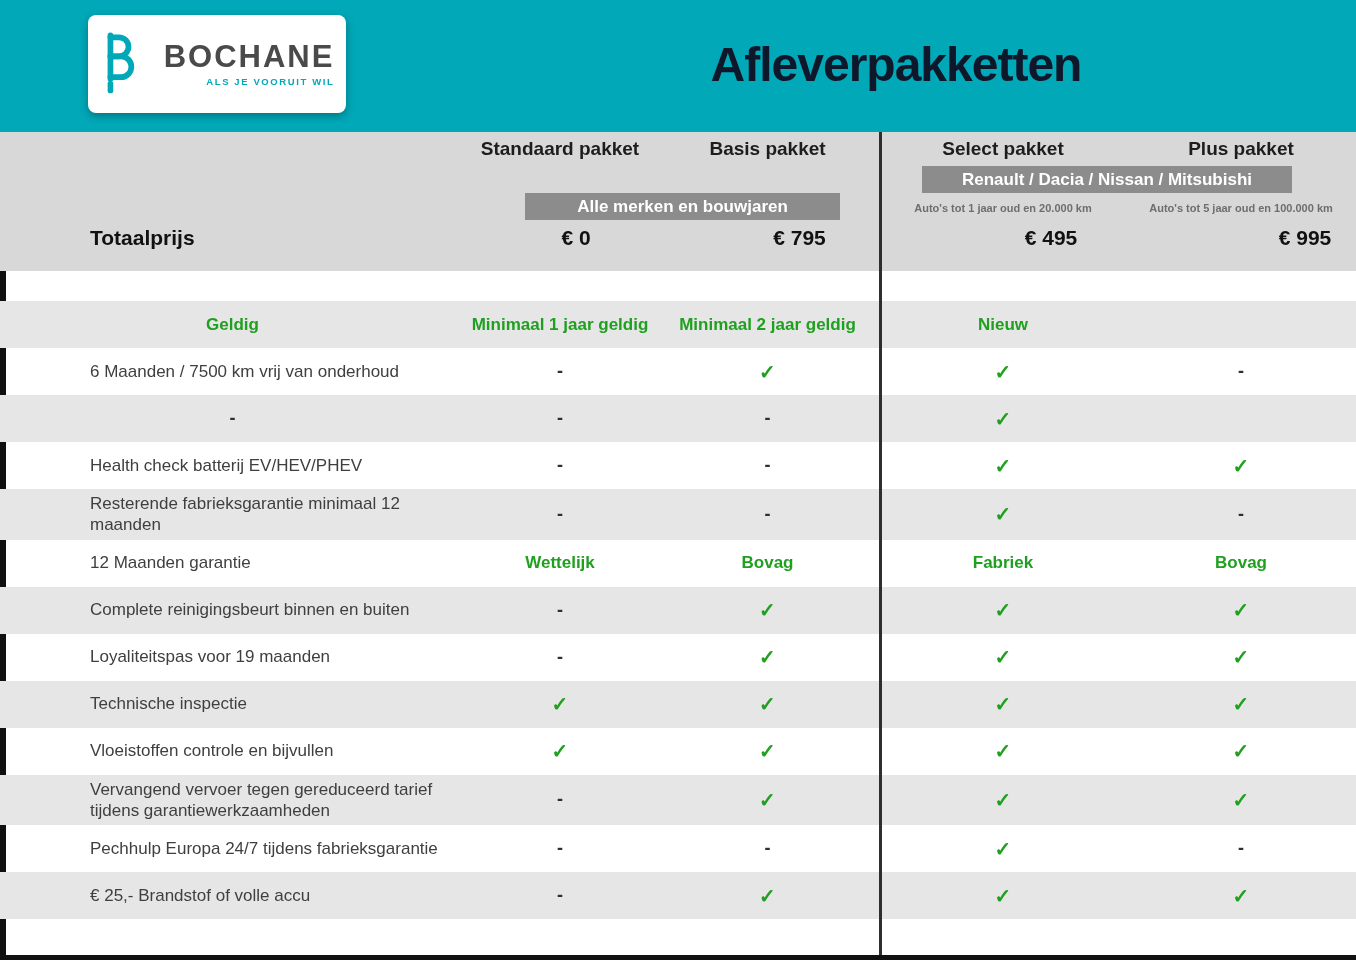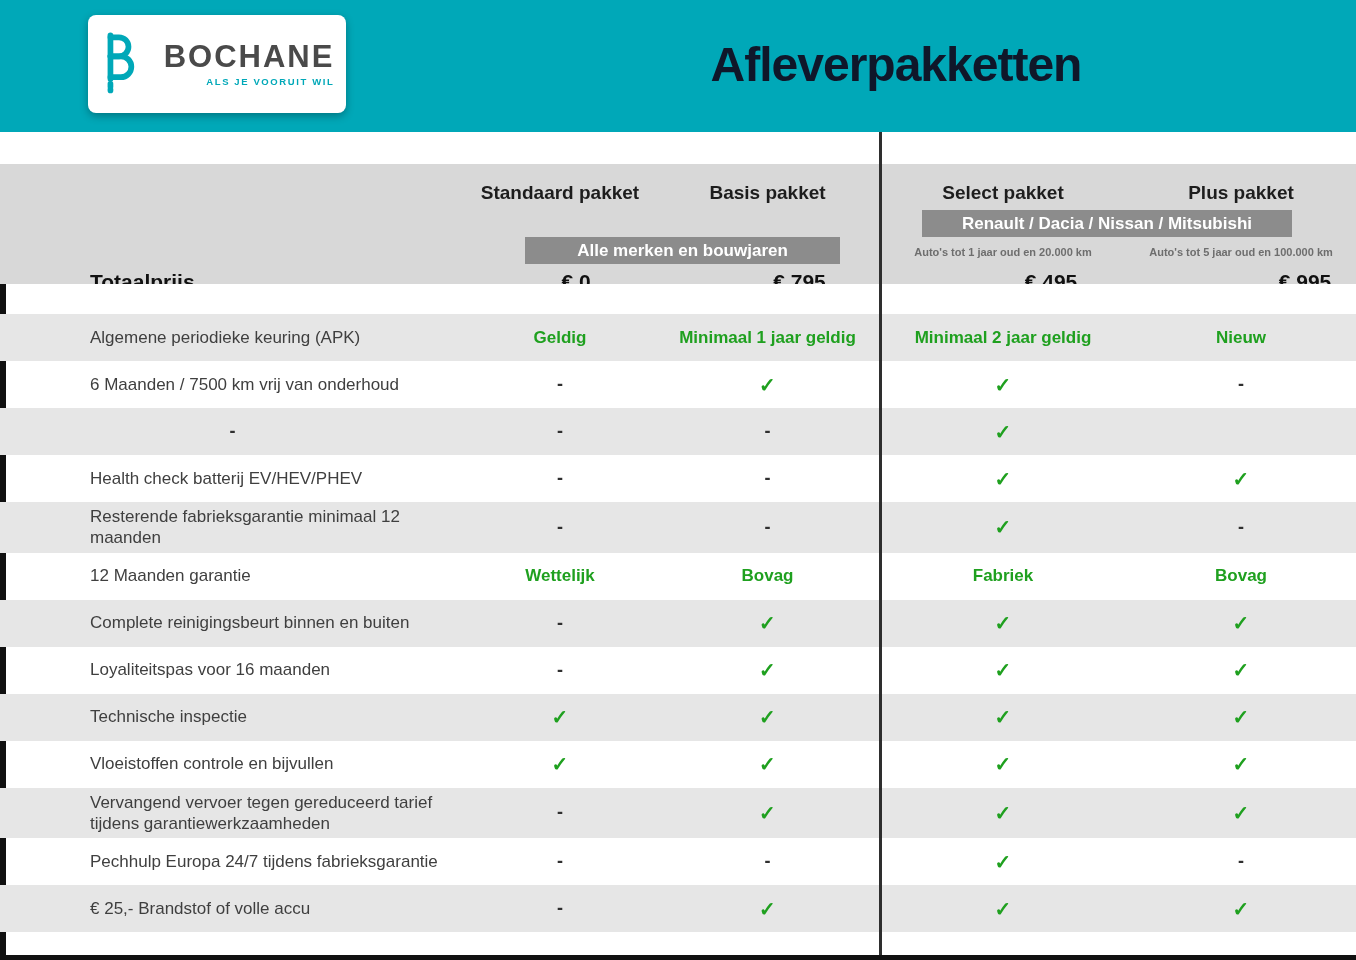--- a/index.html
+++ b/index.html
@@ -15,21 +15,21 @@
   .logo-text { display:flex; flex-direction:column; align-items:flex-end; }
   .logo-name { font-size:31px; font-weight:bold; color:#4a4a4a; letter-spacing:2px; line-height:1; }
   .logo-tagline { font-size:9.5px; font-weight:bold; color:#00A8B8; letter-spacing:1.6px; margin-top:4px; }
   .page-title { position:absolute; top:64px; left:896px; transform:translate(-50%,-50%);
                 color:#0f172a; font-size:48px; font-weight:bold; letter-spacing:-1px; white-space:nowrap; }
 
   
   .grid { display:grid; grid-template-columns:465px 190px 225px 246px 230px; align-items:center; }
 
   
-  .band { background:#D8D8D8; height:120px; padding-top:16px;margin-top:32px; }
+  .band { background:#D8D8D8; height:139px; padding-top:4px; }
   .col-title { font-size:19px; font-weight:bold; color:#1d1d1d; text-align:center; }
   .titles-row { height:26px; }
   .badges-row { height:31px; margin-top:4px; }
   .badge { background:#8C8C8C; color:#fff; font-weight:bold; font-size:17px;
            text-align:center; height:27px; line-height:27px; }
   .badge-left  { grid-column:2 / span 2; margin:0 40px 0 60px; }
   .badge-right { grid-column:4 / span 2; margin:0 64px 0 42px; }
   .notes-row { height:22px; }
   .note { font-size:11px; font-weight:bold; color:#6e6e6e; text-align:center; }
   .note-select { grid-column:4; }
@@ -104,21 +104,20 @@
       <div class="total-val">€ 795</div>
       <div class="total-val">€ 495</div>
       <div class="total-val">€ 995</div>
     </div>
   </div>
 
   <div class="spacer tick"></div>
 
   <div class="rows">
       <div class="grid row">
-        <div class="cell-label">Algemene periodieke keuring (APK)</div>
         <div class="cell-val text-green">Geldig</div>
         <div class="cell-val text-green">Minimaal 1 jaar geldig</div>
         <div class="cell-val text-green">Minimaal 2 jaar geldig</div>
         <div class="cell-val text-green">Nieuw</div>
       </div>
       <div class="grid row">
         <div class="cell-label">6 Maanden / 7500 km vrij van onderhoud</div>
         <div class="cell-val dash">-</div>
         <div class="cell-val check">✓</div>
         <div class="cell-val check">✓</div>
@@ -152,21 +151,21 @@
         <div class="cell-val text-green">Bovag</div>
       </div>
       <div class="grid row">
         <div class="cell-label">Complete reinigingsbeurt binnen en buiten</div>
         <div class="cell-val dash">-</div>
         <div class="cell-val check">✓</div>
         <div class="cell-val check">✓</div>
         <div class="cell-val check">✓</div>
       </div>
       <div class="grid row">
-        <div class="cell-label">Loyaliteitspas voor 16 maanden</div>
+        <div class="cell-label">Loyaliteitspas voor 19 maanden</div>
         <div class="cell-val dash">-</div>
         <div class="cell-val check">✓</div>
         <div class="cell-val check">✓</div>
         <div class="cell-val check">✓</div>
       </div>
       <div class="grid row">
         <div class="cell-label">Technische inspectie</div>
         <div class="cell-val check">✓</div>
         <div class="cell-val check">✓</div>
         <div class="cell-val check">✓</div>

